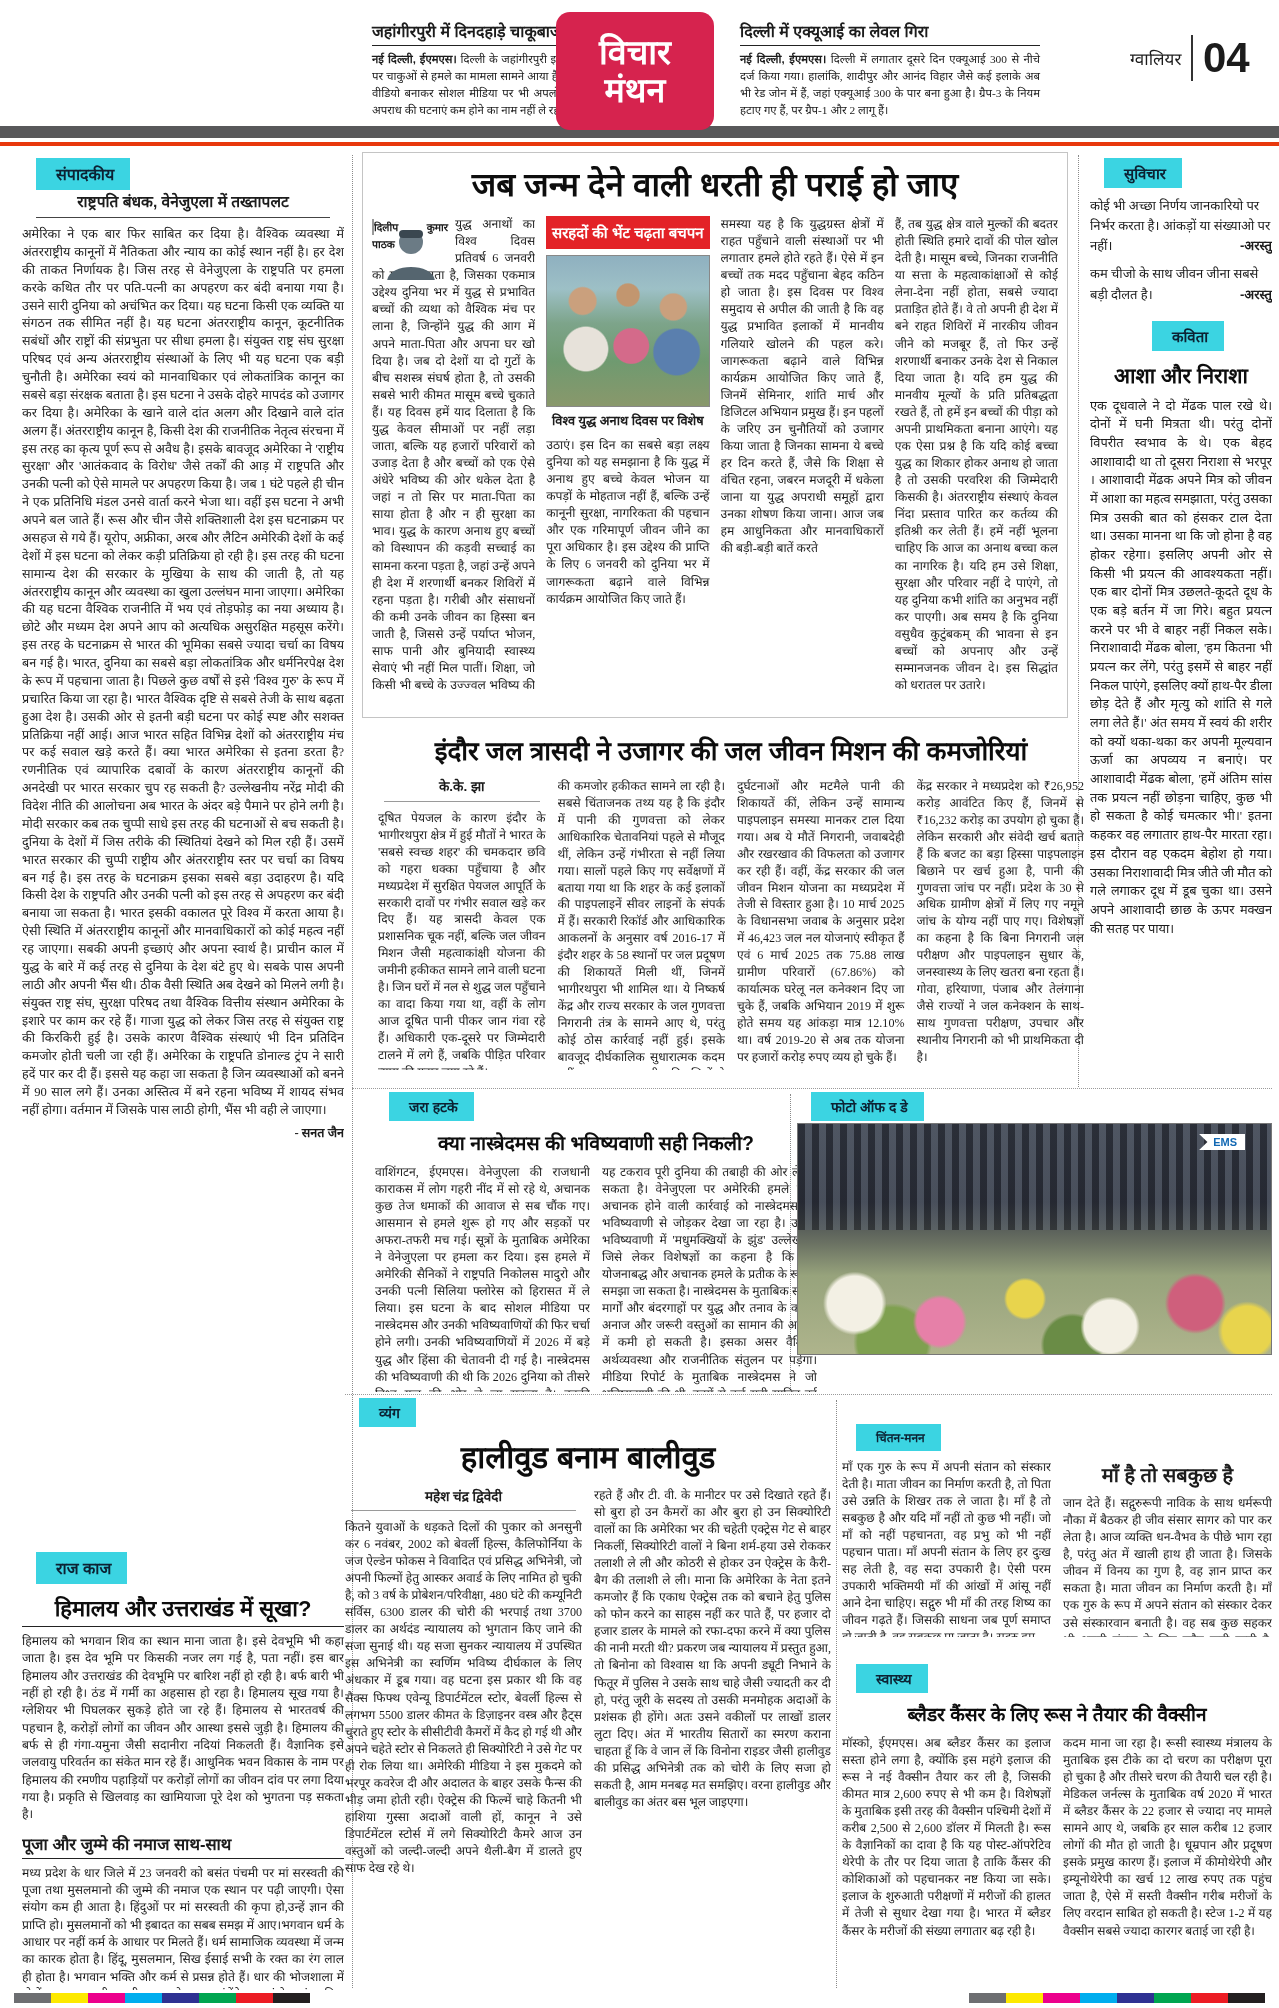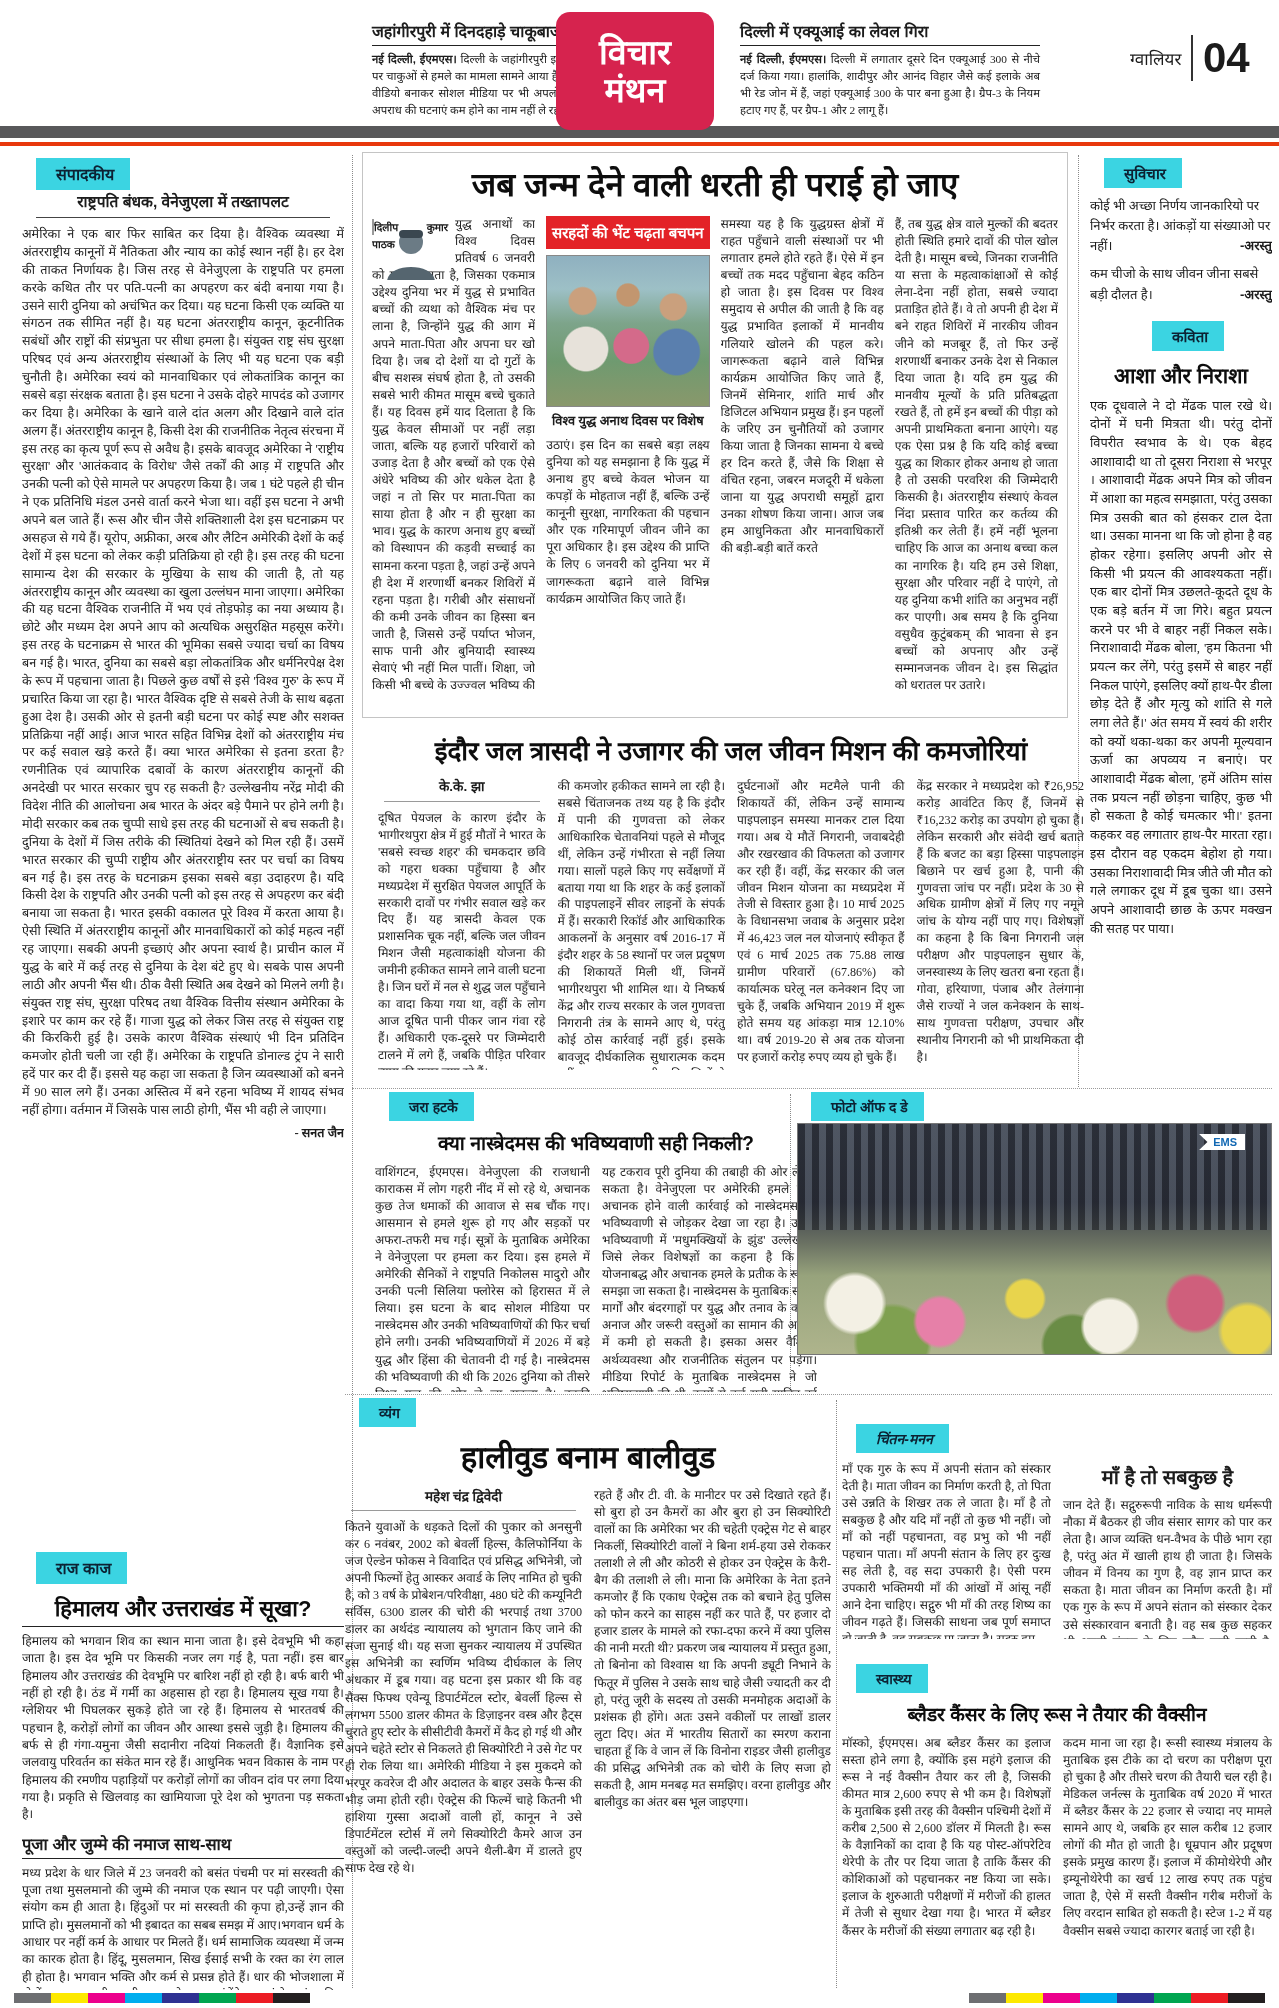--- a/index.html
+++ b/index.html
@@ -249,21 +249,21 @@
     <div class="two-cols">
       <div class="col">
         <div class="byline">महेश चंद्र द्विवेदी</div>
         <span>कितने युवाओं के धड़कते दिलों की पुकार को अनसुनी कर 6 नवंबर, 2002 को बेवर्ली हिल्स, कैलिफोर्निया के जज ऐल्डेन फोकस ने विवादित एवं प्रसिद्ध अभिनेत्री, जो अपनी फिल्मों हेतु आस्कर अवार्ड के लिए नामित हो चुकी है, को 3 वर्ष के प्रोबेशन/परिवीक्षा, 480 घंटे की कम्यूनिटी सर्विस, 6300 डालर की चोरी की भरपाई तथा 3700 डालर का अर्थदंड न्यायालय को भुगतान किए जाने की सजा सुनाई थी। यह सजा सुनकर न्यायालय में उपस्थित इस अभिनेत्री का स्वर्णिम भविष्य दीर्घकाल के लिए अंधकार में डूब गया। वह घटना इस प्रकार थी कि वह सैक्स फिफ्थ एवेन्यू डिपार्टमेंटल स्टोर, बेवर्ली हिल्स से लगभग 5500 डालर कीमत के डिज़ाइनर वस्त्र और हैट्स चुराते हुए स्टोर के सीसीटीवी कैमरों में कैद हो गई थी और अपने चहेते स्टोर से निकलते ही सिक्योरिटी ने उसे गेट पर ही रोक लिया था। अमेरिकी मीडिया ने इस मुकदमे को भरपूर कवरेज दी और अदालत के बाहर उसके फैन्स की भीड़ जमा होती रही। ऐक्ट्रेस की फिल्में चाहे कितनी भी हाशिया गुस्सा अदाओं वाली हों, कानून ने उसे डिपार्टमेंटल स्टोर्स में लगे सिक्योरिटी कैमरे आज उन वस्तुओं को जल्दी-जल्दी अपने थैली-बैग में डालते हुए साफ देख रहे थे।</span>
       </div>
       <div class="col">रहते हैं और टी. वी. के मानीटर पर उसे दिखाते रहते हैं। सो बुरा हो उन कैमरों का और बुरा हो उन सिक्योरिटी वालों का कि अमेरिका भर की चहेती एक्ट्रेस गेट से बाहर निकलीं, सिक्योरिटी वालों ने बिना शर्म-हया उसे रोककर तलाशी ले ली और कोठरी से होकर उन ऐक्ट्रेस के कैरी-बैग की तलाशी ले ली। माना कि अमेरिका के नेता इतने कमजोर हैं कि एकाध ऐक्ट्रेस तक को बचाने हेतु पुलिस को फोन करने का साहस नहीं कर पाते हैं, पर हजार दो हजार डालर के मामले को रफा-दफा करने में क्या पुलिस की नानी मरती थी? प्रकरण जब न्यायालय में प्रस्तुत हुआ, तो बिनोना को विश्वास था कि अपनी ड्यूटी निभाने के फितूर में पुलिस ने उसके साथ चाहे जैसी ज्यादती कर दी हो, परंतु जूरी के सदस्य तो उसकी मनमोहक अदाओं के प्रशंसक ही होंगे। अतः उसने वकीलों पर लाखों डालर लुटा दिए। अंत में भारतीय सितारों का स्मरण कराना चाहता हूँ कि वे जान लें कि विनोना राइडर जैसी हालीवुड की प्रसिद्ध अभिनेत्री तक को चोरी के लिए सजा हो सकती है, आम मनबढ़ मत समझिए। वरना हालीवुड और बालीवुड का अंतर बस भूल जाइएगा।</div>
     </div>
   </div>
 
   <div class="chintan">
-    <span class="label" style="font-size:14px;font-style:italic;">चिंतन-मनन</span>
+    <span class="label" style="font-size:12px;">चिंतन-मनन</span>
     <div class="two-cols" style="margin-top:8px;">
       <div class="col">माँ एक गुरु के रूप में अपनी संतान को संस्कार देती है। माता जीवन का निर्माण करती है, तो पिता उसे उन्नति के शिखर तक ले जाता है। माँ है तो सबकुछ है और यदि माँ नहीं तो कुछ भी नहीं। जो माँ को नहीं पहचानता, वह प्रभु को भी नहीं पहचान पाता। माँ अपनी संतान के लिए हर दुःख सह लेती है, वह सदा उपकारी है। ऐसी परम उपकारी भक्तिमयी माँ की आंखों में आंसू नहीं आने देना चाहिए। सद्गुरु भी माँ की तरह शिष्य का जीवन गढ़ते हैं। जिसकी साधना जब पूर्ण समाप्त हो जाती है, वह सबकुछ पा जाता है। सद्गुरु हम</div>
       <div class="col">
         <div class="inset-head">माँ है तो सबकुछ है</div>
         <span>जान देते हैं। सद्गुरुरूपी नाविक के साथ धर्मरूपी नौका में बैठकर ही जीव संसार सागर को पार कर लेता है। आज व्यक्ति धन-वैभव के पीछे भाग रहा है, परंतु अंत में खाली हाथ ही जाता है। जिसके जीवन में विनय का गुण है, वह ज्ञान प्राप्त कर सकता है। माता जीवन का निर्माण करती है। माँ एक गुरु के रूप में अपने संतान को संस्कार देकर उसे संस्कारवान बनाती है। वह सब कुछ सहकर भी अपनी संतान के लिए सदैव खड़ी रहती है, इसीलिए माँ वंदनीय है।</span>
       </div>
     </div>
   </div>
 
   <div class="swasthya">

